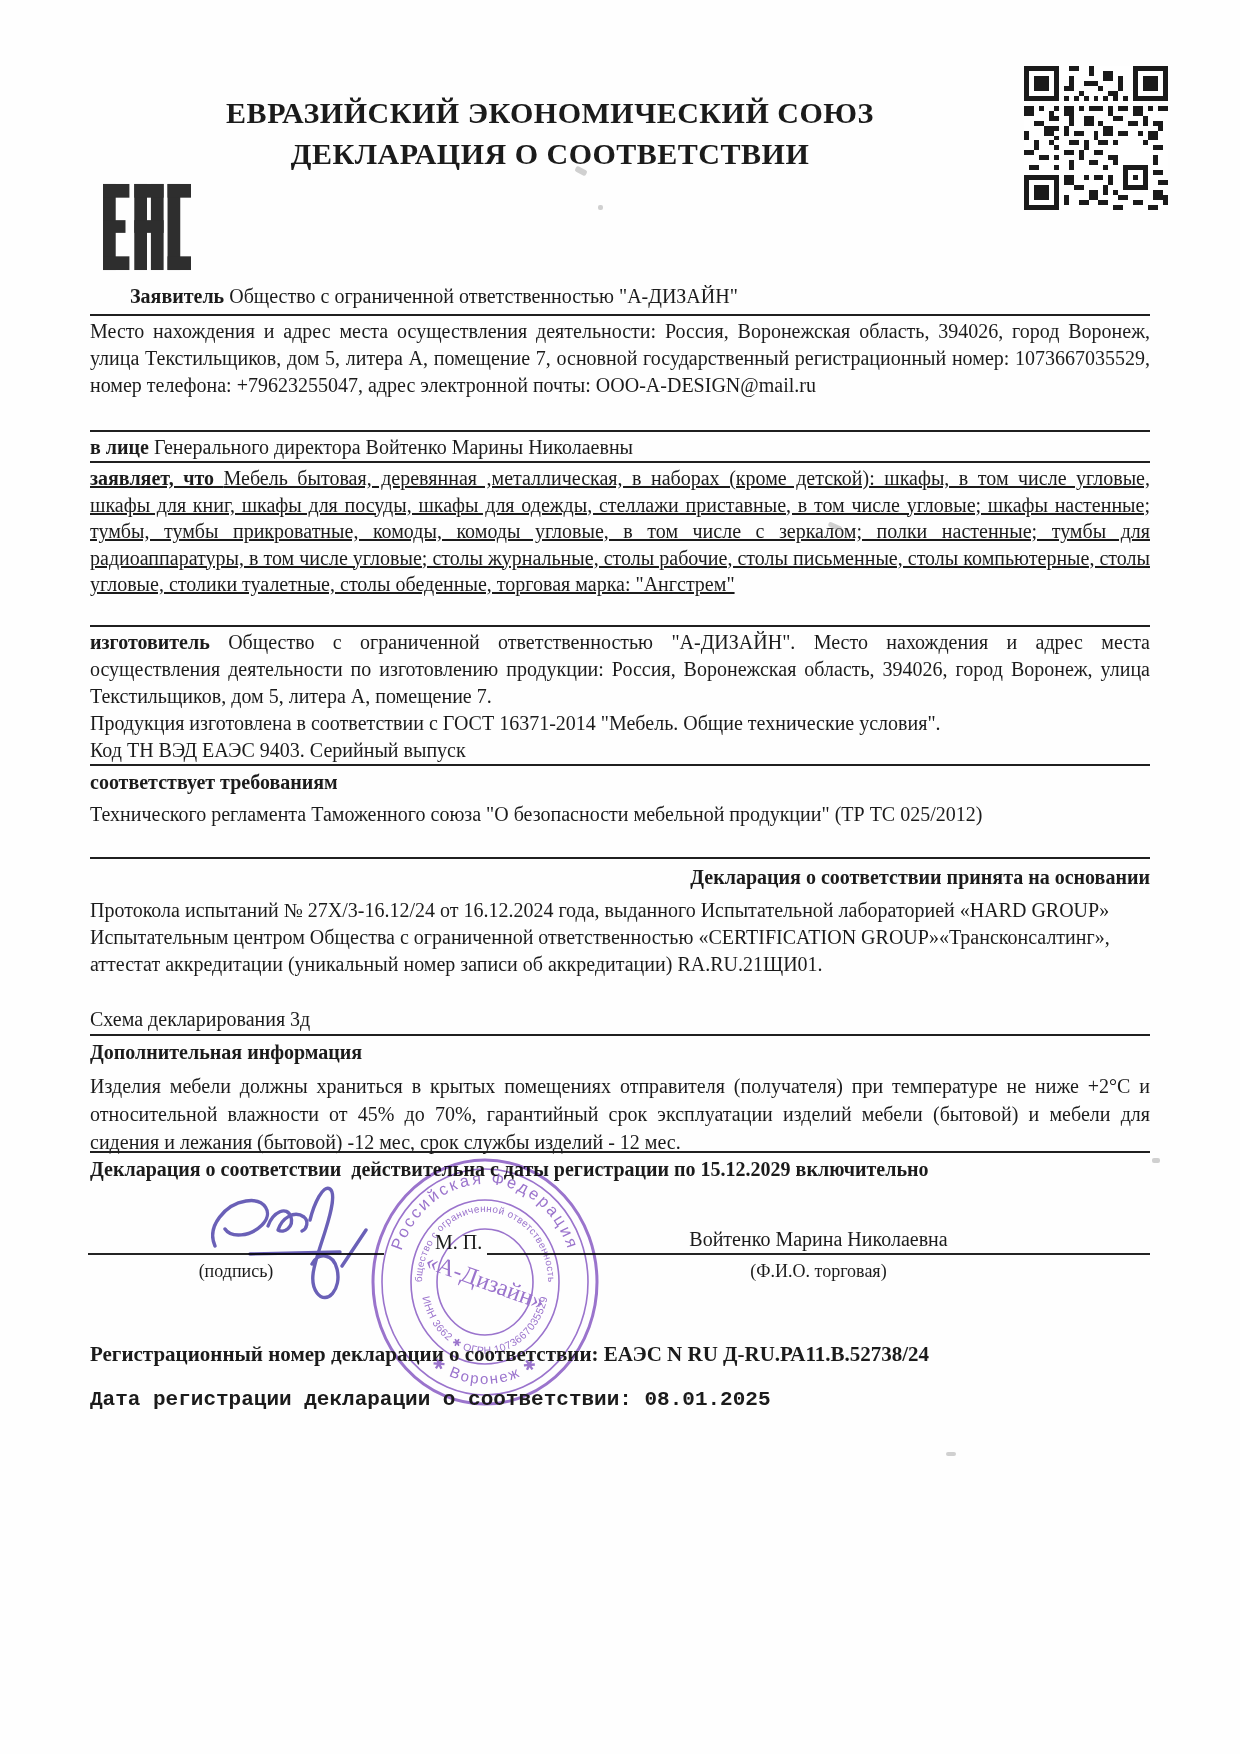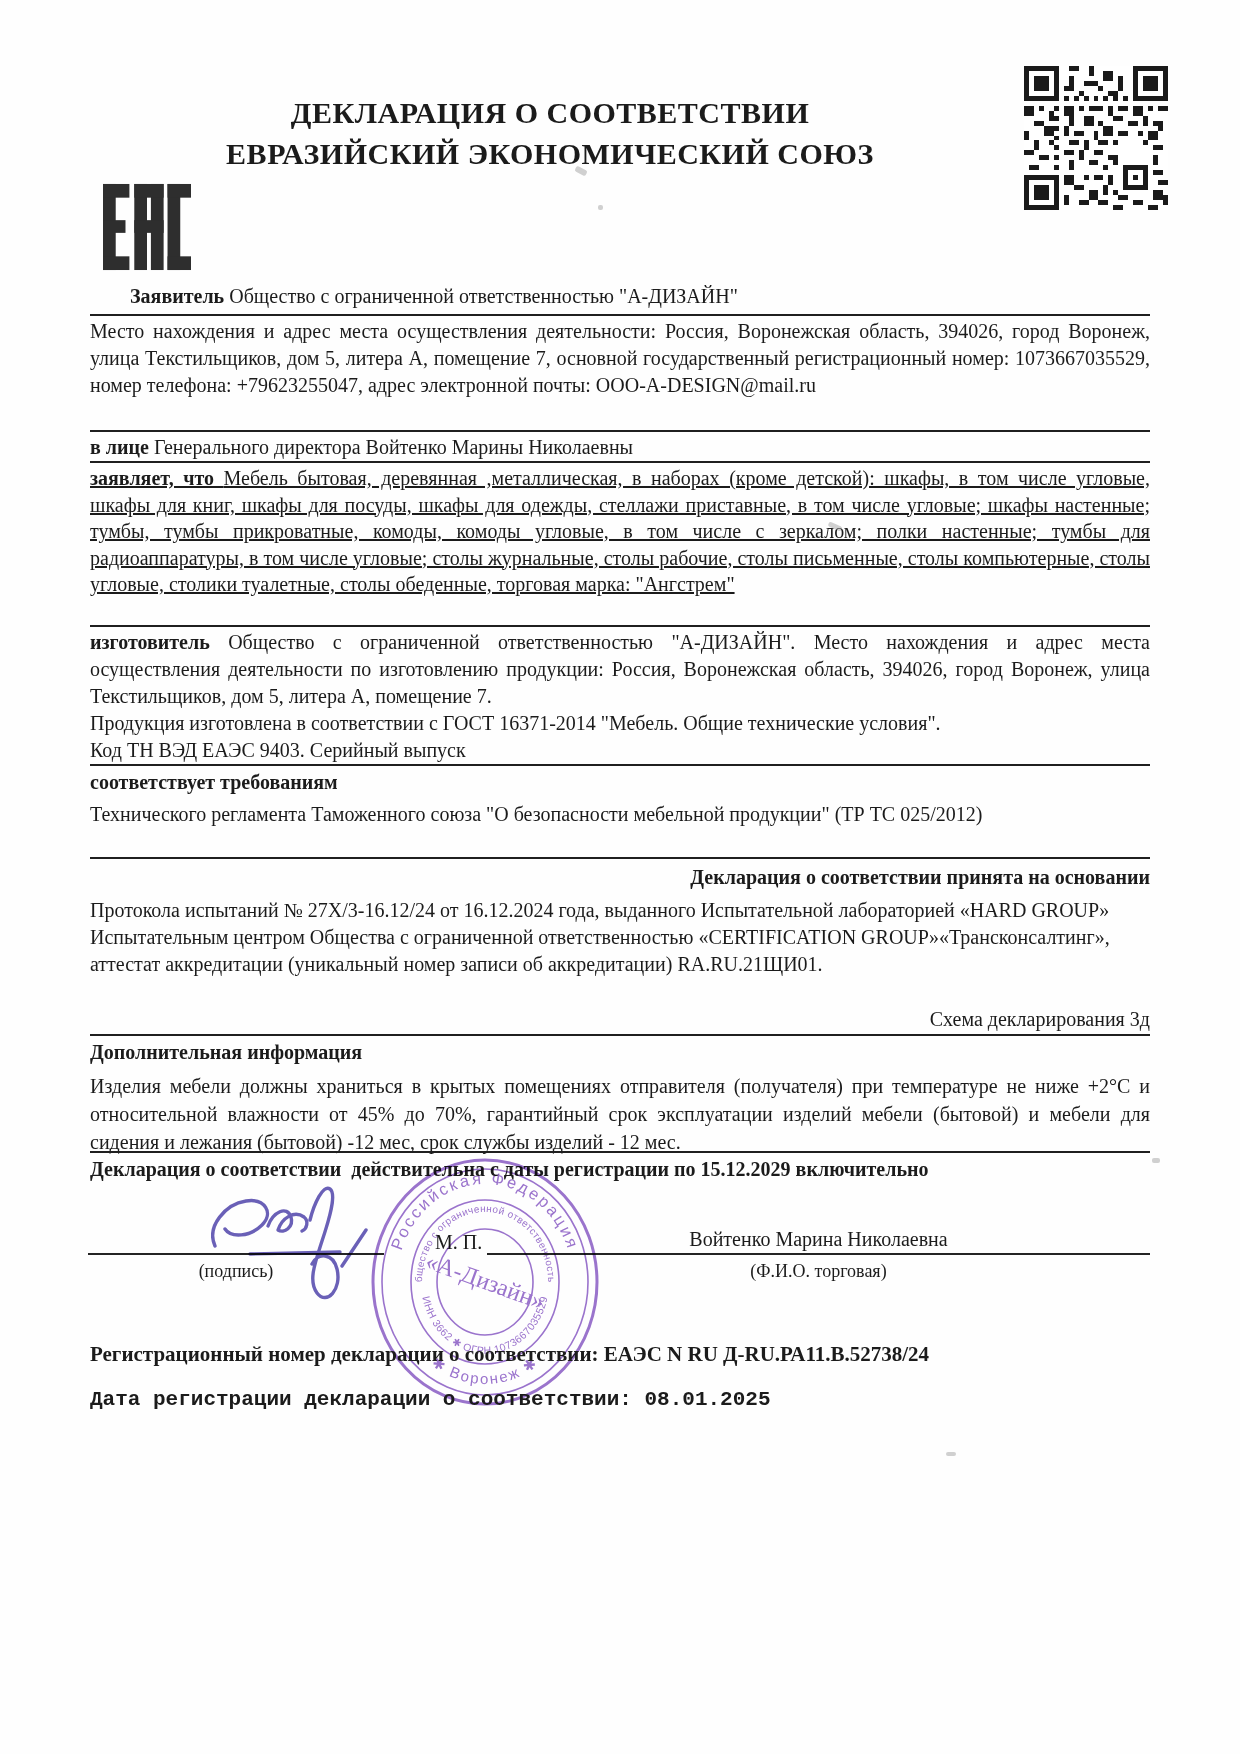--- a/index.html
+++ b/index.html
@@ -21,22 +21,22 @@
   .stamp-svg{mix-blend-mode:multiply;opacity:.85;}
   .sig-svg{mix-blend-mode:multiply;opacity:.9;}
   .stamp-txt{font-family:"Liberation Sans",sans-serif;}
 </style>
 </head>
 <body>
 
 <div class="page">
 
   <div class="abs title center" style="left:120px;top:92px;width:860px;">
+    <div>ЕВРАЗИЙСКИЙ ЭКОНОМИЧЕСКИЙ СОЮЗ</div>
     <div>ДЕКЛАРАЦИЯ О СООТВЕТСТВИИ</div>
-    <div>ЕВРАЗИЙСКИЙ ЭКОНОМИЧЕСКИЙ СОЮЗ</div>
   </div>
 
   <div class="abs" style="left:103px;top:183px;width:88px;height:88px;">
     <svg width="88" height="88" viewBox="0 0 90 88">
       <g fill="#2e2e2e">
         <rect x="0" y="0" width="13" height="88"></rect>
         <rect x="0" y="0" width="27" height="14"></rect>
         <rect x="0" y="37" width="23" height="13"></rect>
         <rect x="0" y="74" width="27" height="14"></rect>
         <rect x="32" y="0" width="13" height="88"></rect>
@@ -190,21 +190,21 @@
   <div class="abs row fs20" style="top:710px;">Продукция изготовлена в соответствии с ГОСТ 16371-2014 "Мебель. Общие технические условия".</div>
   <div class="abs row fs20" style="top:737px;">Код ТН ВЭД ЕАЭС 9403. Серийный выпуск</div>
   <div class="abs rule" style="top:764px;"></div>
 
   <div class="abs row fs20 b" style="top:769px;">соответствует требованиям</div>
   <div class="abs row fs20" style="top:801px;">Технического регламента Таможенного союза "О безопасности мебельной продукции" (ТР ТС 025/2012)</div>
   <div class="abs rule" style="top:857px;"></div>
 
   <div class="abs row fs20 b" style="top:864px;text-align:right;">Декларация о соответствии принята на основании</div>
   <div class="abs row fs20" style="top:897px;">Протокола испытаний № 27Х/3-16.12/24 от 16.12.2024 года, выданного Испытательной лабораторией «HARD GROUP» Испытательным центром Общества с ограниченной ответственностью «CERTIFICATION GROUP»«Трансконсалтинг», аттестат аккредитации (уникальный номер записи об аккредитации) RA.RU.21ЩИ01.</div>
-  <div class="abs row fs20" style="top:1006px;text-align:right;">Схема декларирования 3д</div>
+  <div class="abs row fs20" style="top:1006px;">Схема декларирования 3д</div>
   <div class="abs rule" style="top:1034px;"></div>
 
   <div class="abs row fs20 b" style="top:1039px;">Дополнительная информация</div>
   <div class="abs row just" style="top:1072px;font-size:20px;line-height:28px;">Изделия мебели должны храниться в крытых помещениях отправителя (получателя) при температуре не ниже +2°С и относительной влажности от 45% до 70%, гарантийный срок эксплуатации изделий мебели (бытовой) и мебели для сидения и лежания (бытовой) -12 мес, срок службы изделий - 12 мес.</div>
   <div class="abs rule" style="top:1151px;"></div>
 
   <div class="abs row fs20 b prewrap" style="top:1156px;">Декларация о соответствии  действительна с даты регистрации по 15.12.2029 включительно</div>
 
   <div class="abs thinline" style="left:88px;top:1253px;width:296px;"></div>
   <div class="abs caption center" style="left:88px;top:1260px;width:296px;">(подпись)</div>

